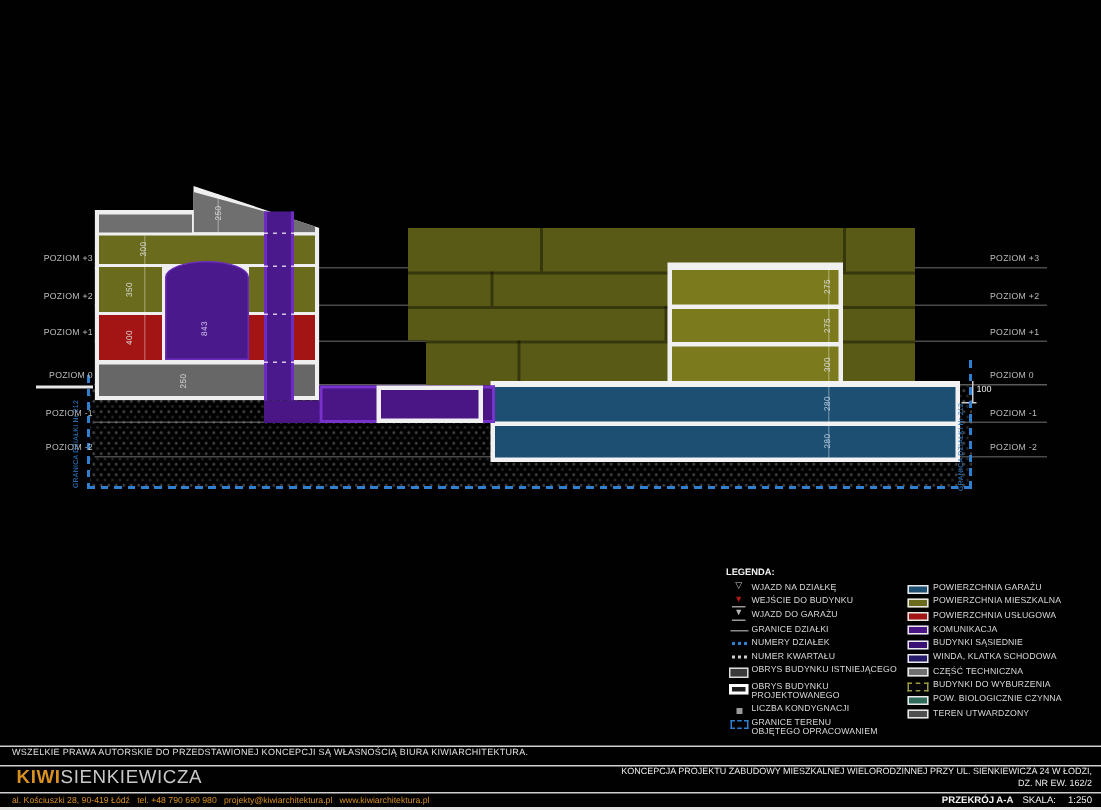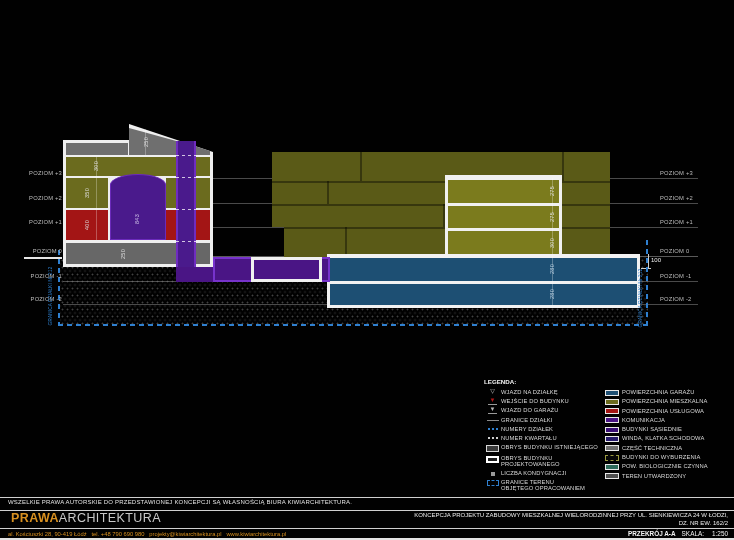--- a/index.html
+++ b/index.html
@@ -331,21 +331,21 @@
       <span class="sw sw10"></span>
       <span class="llabel">TEREN UTWARDZONY</span>
     </div>
   </div>
 
   <div class="frule" style="top:497px"></div>
   <div class="copyright">WSZELKIE PRAWA AUTORSKIE DO PRZEDSTAWIONEJ KONCEPCJI SĄ WŁASNOŚCIĄ BIURA KIWIARCHITEKTURA.</div>
   <div class="frule" style="top:510px"></div>
 
   <div class="logo">
-    <span class="kiwi">PRAWA</span><span class="arch">ARCHITEKTURA</span>
+    <span class="kiwi">KIWI</span><span class="arch">SIENKIEWICZA</span>
   </div>
   <div class="proj">
     <div>KONCEPCJA PROJEKTU ZABUDOWY MIESZKALNEJ WIELORODZINNEJ PRZY UL. SIENKIEWICZA 24 W ŁODZI,</div>
     <div>DZ. NR EW. 162/2</div>
   </div>
 
   <div class="frule" style="top:528px"></div>
   <div class="contact">al. Kościuszki 28, 90-419 Łódź   tel. +48 790 690 980   projekty@kiwiarchitektura.pl   www.kiwiarchitektura.pl</div>
   <div class="sheet">
     <span class="b">PRZEKRÓJ A-A</span><span class="sl">SKALA:</span><span>1:250</span>

